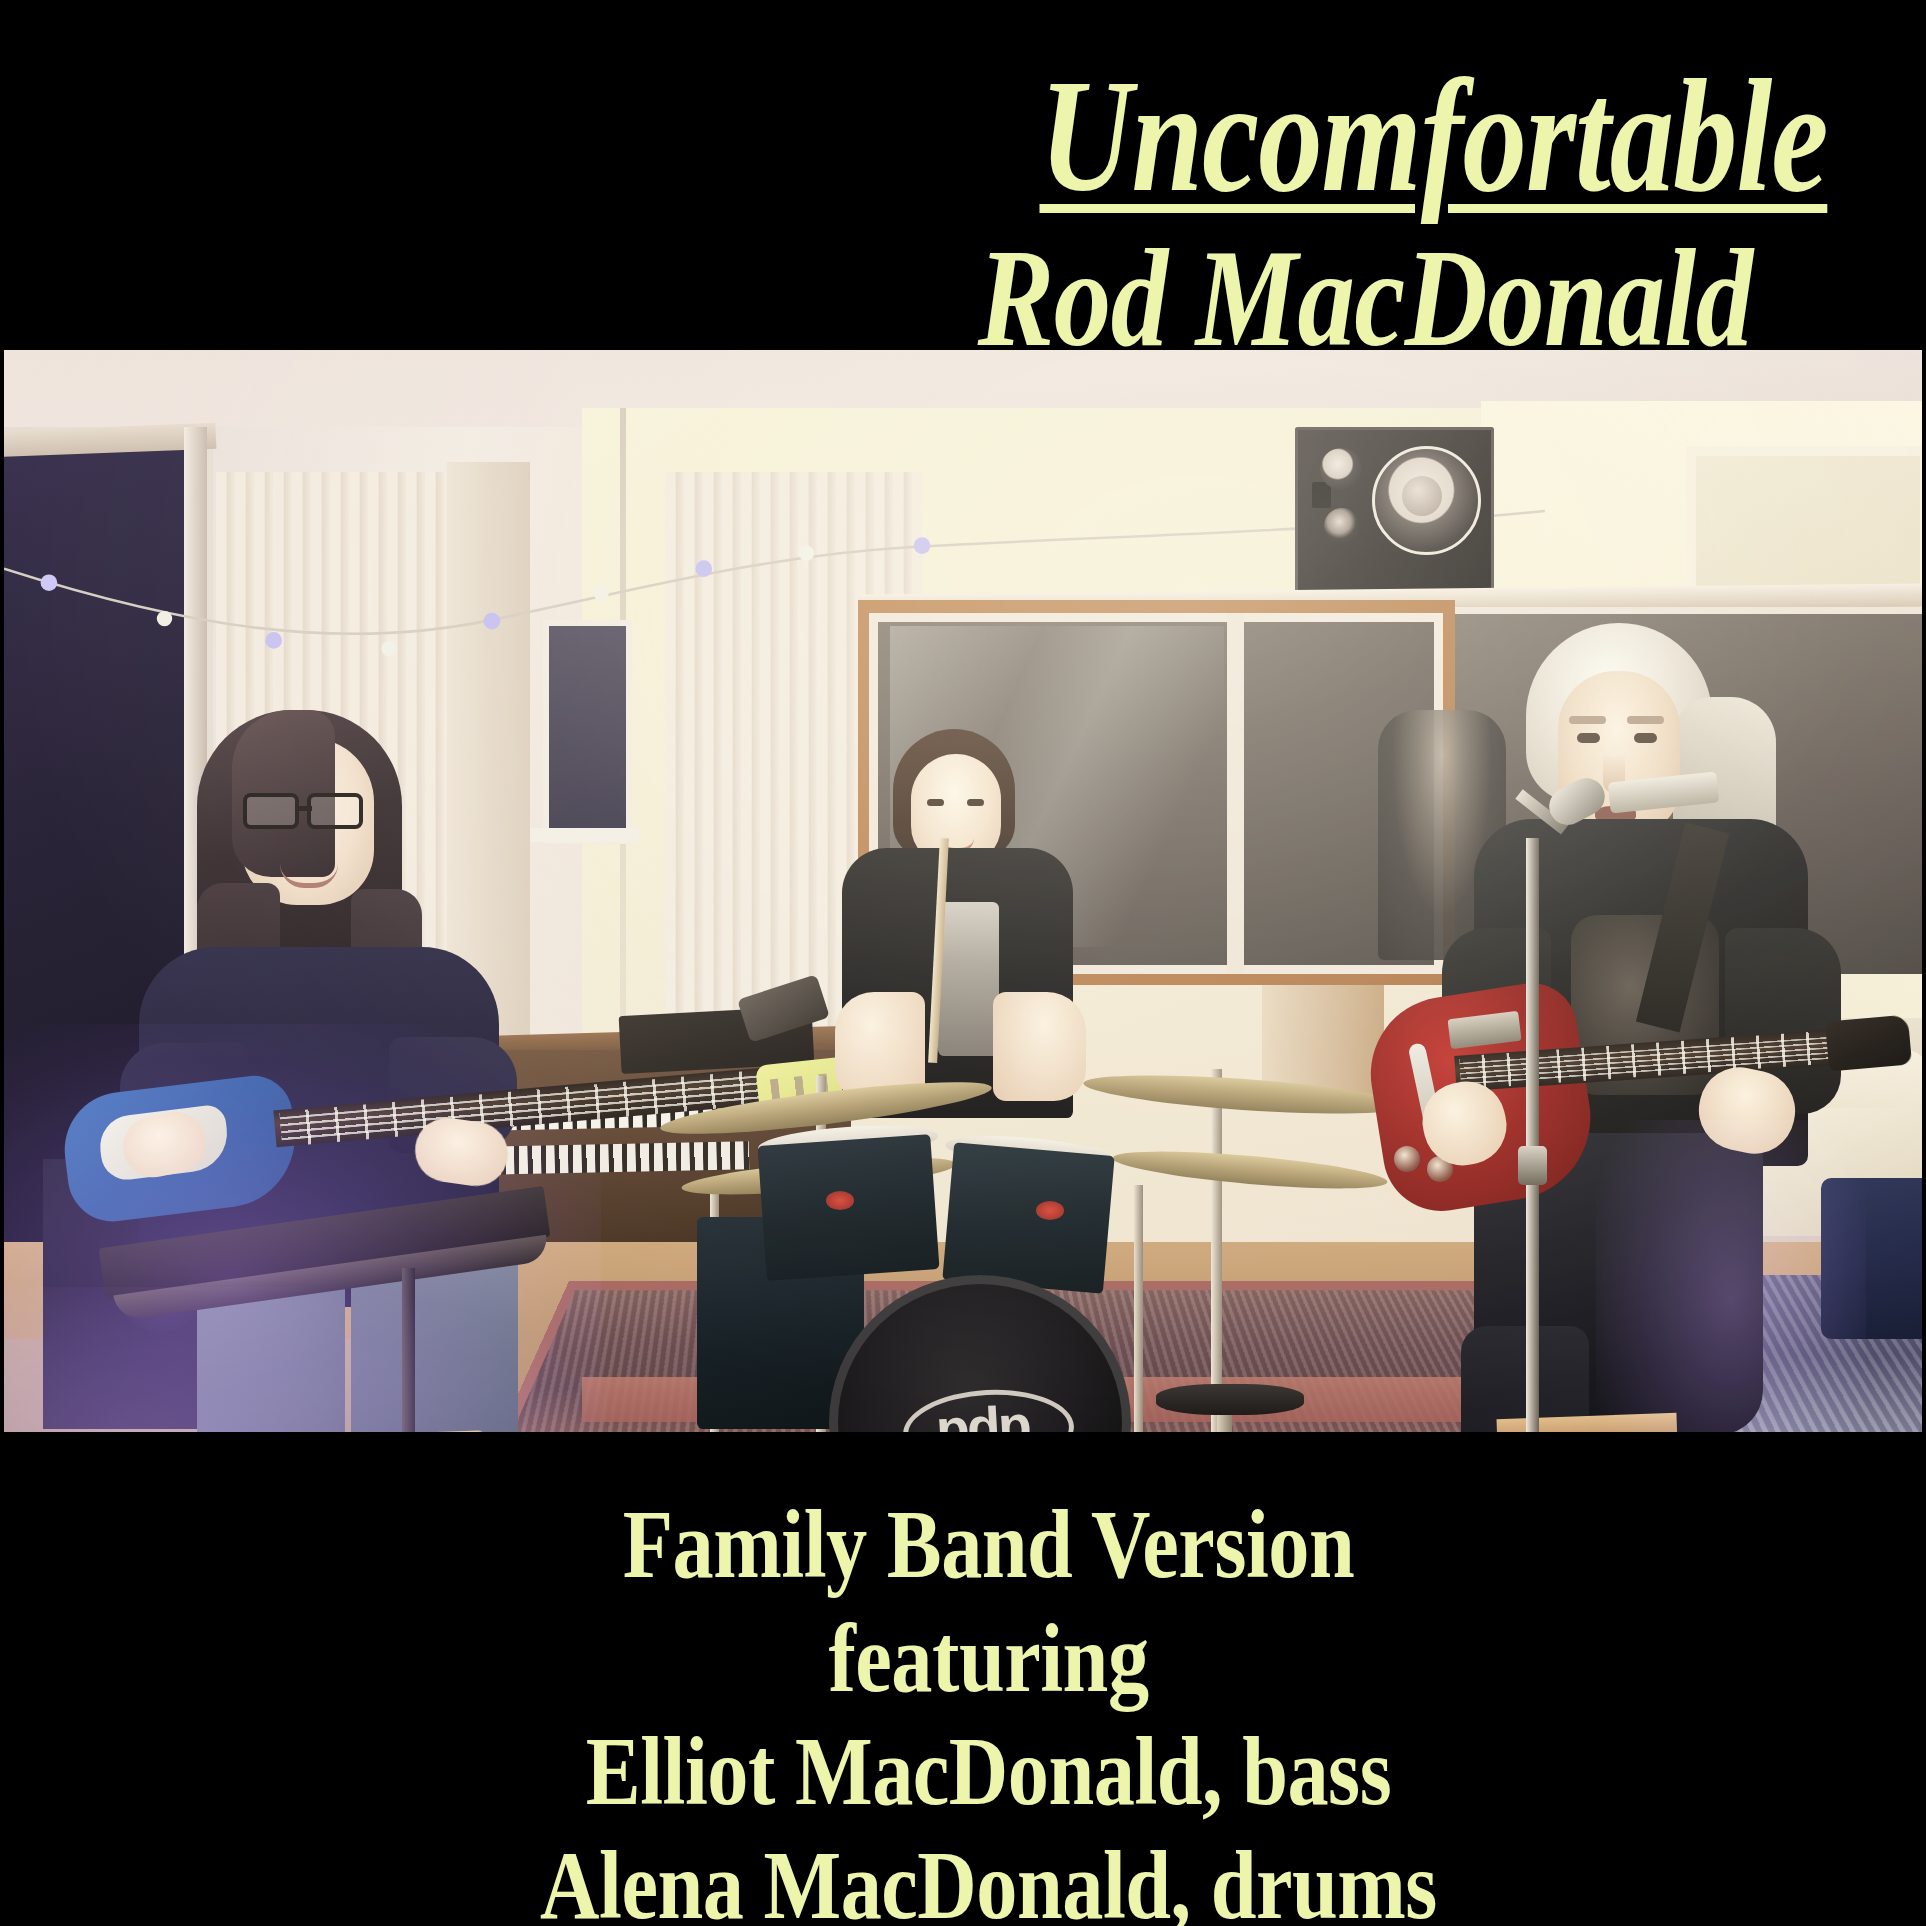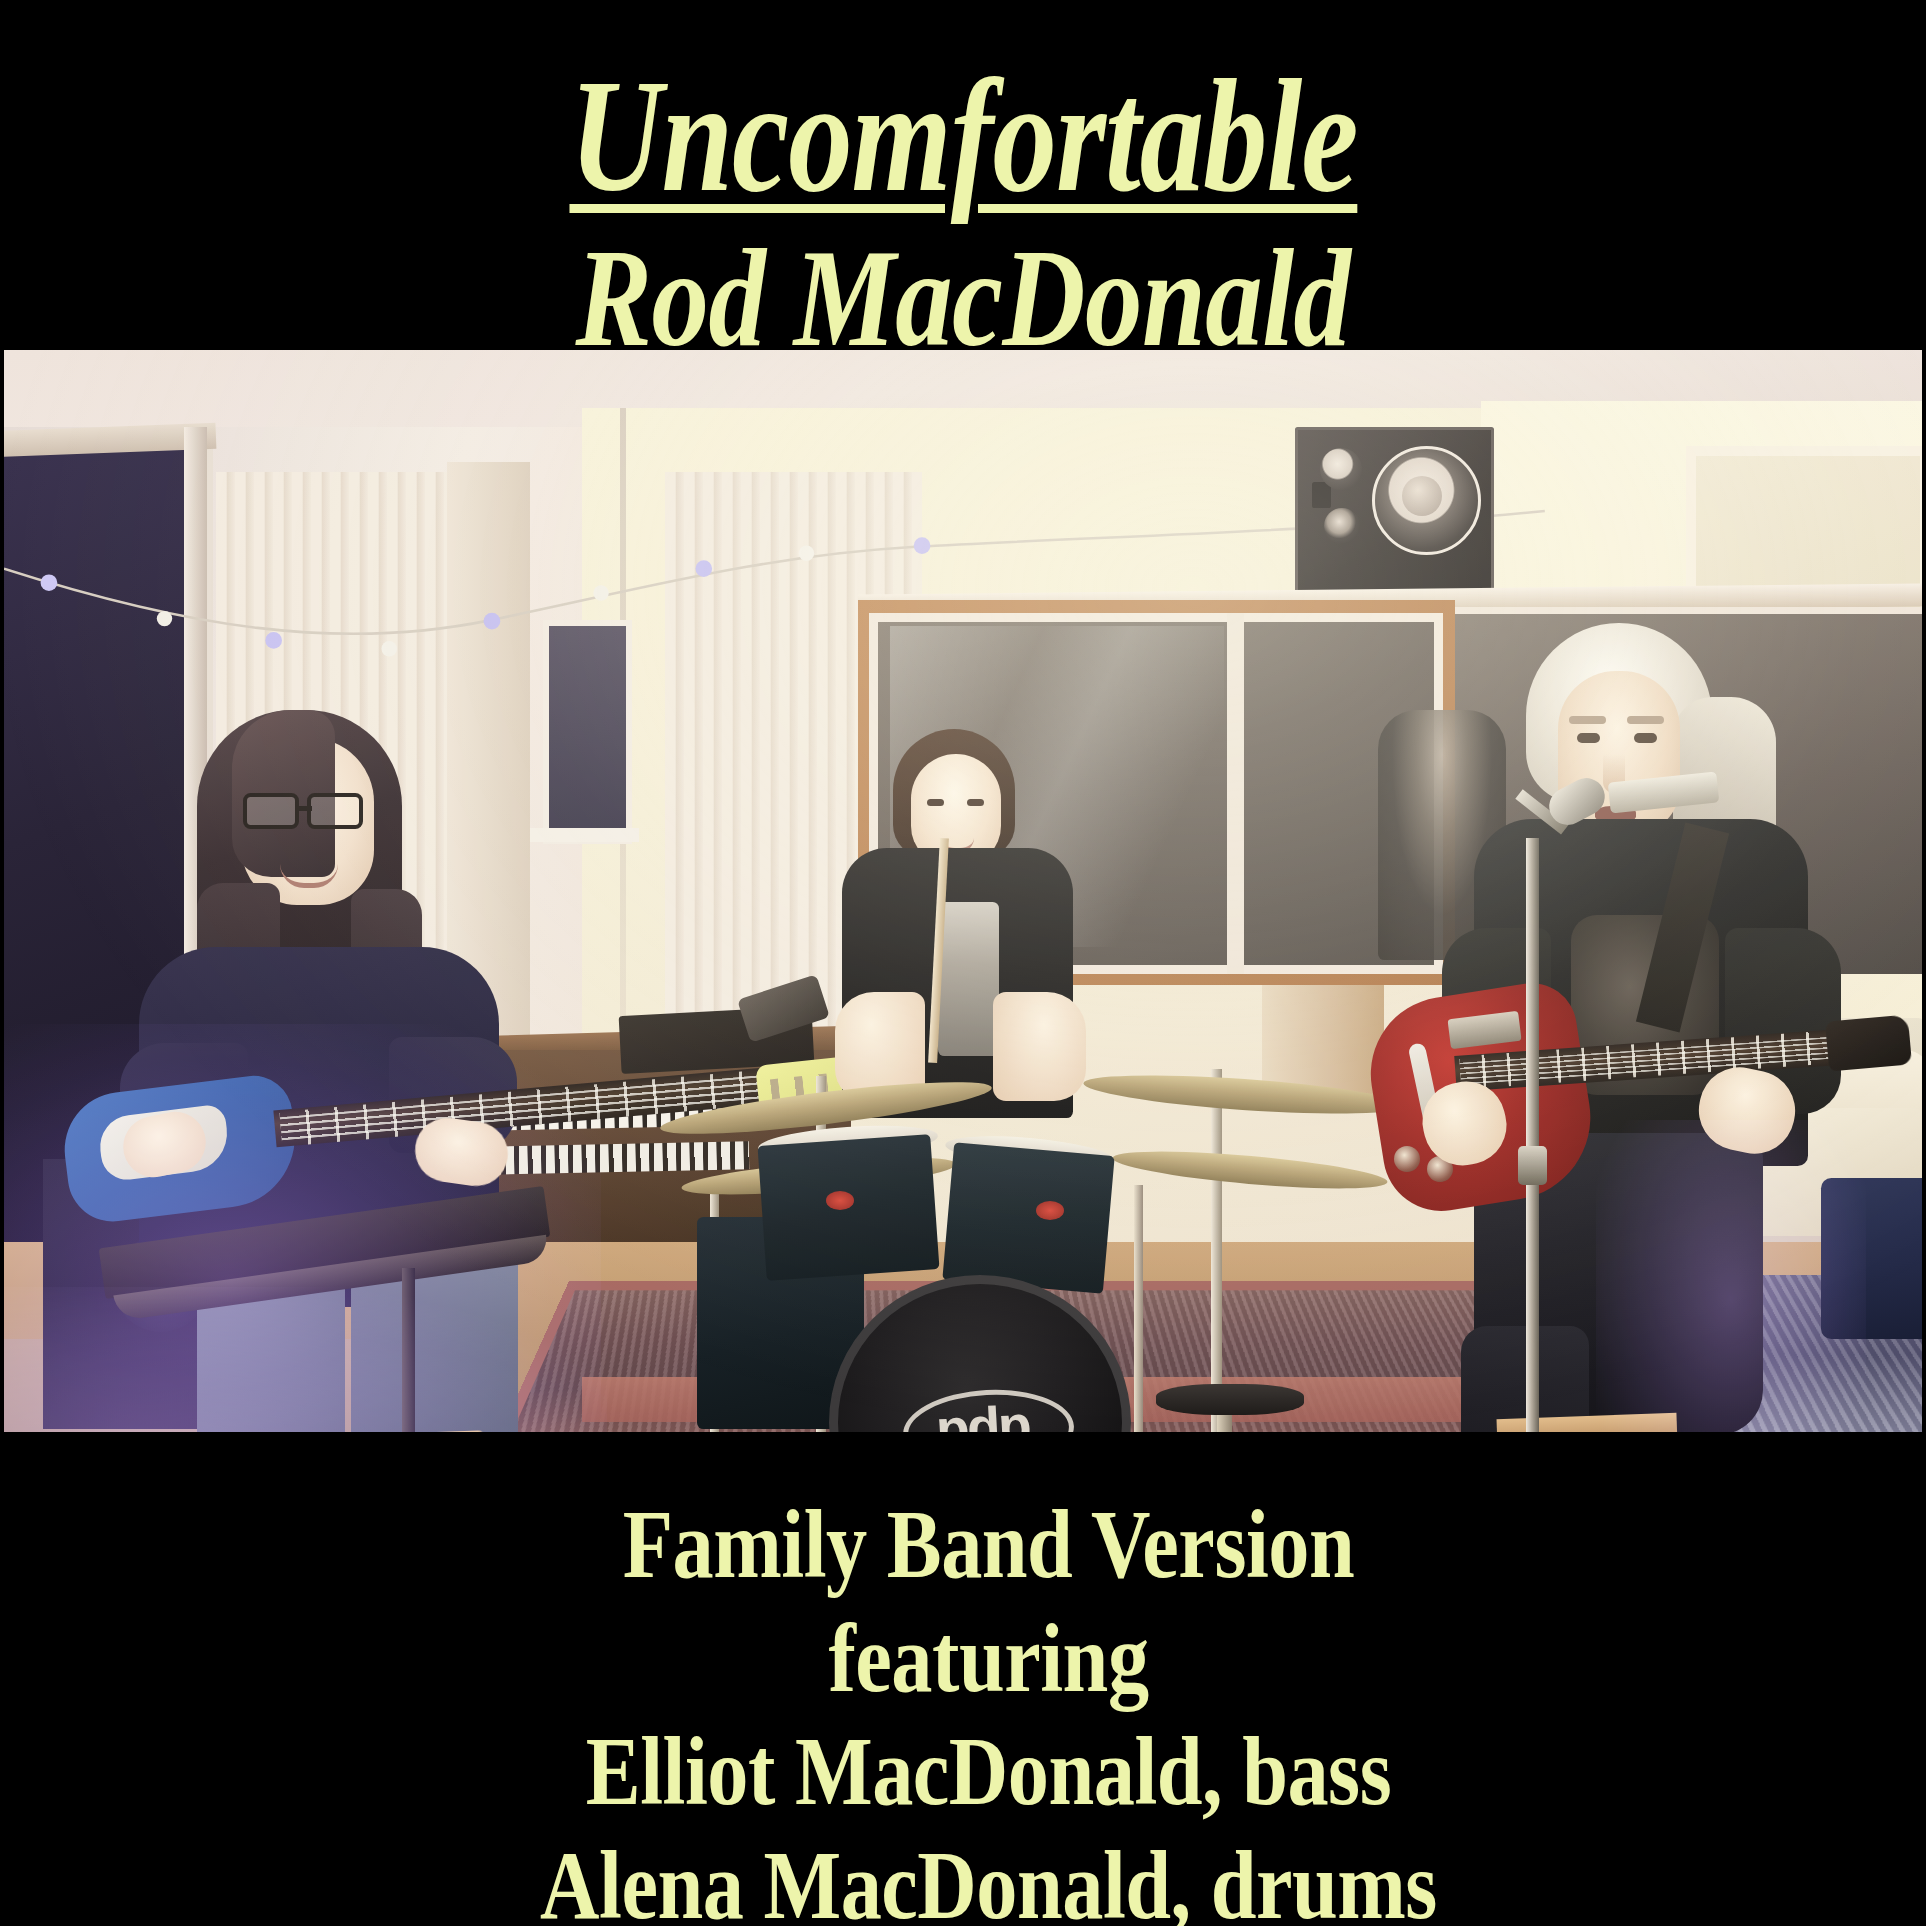--- a/index.html
+++ b/index.html
@@ -20,21 +20,21 @@
     height: 1926px;
     background: #000000;
   }
 
   
   .title-block {
     position: absolute;
     left: 0;
     top: 61px;
     width: 1926px;
-    text-align: center;
+    text-align: right;
   }
   .song-title {
     display: inline-block;
     font-family: "Liberation Serif", serif;
     font-weight: bold;
     font-style: italic;
     font-size: 161px;
     line-height: 0.94;
     letter-spacing: -1.3px;
     color: #edf4ab;

